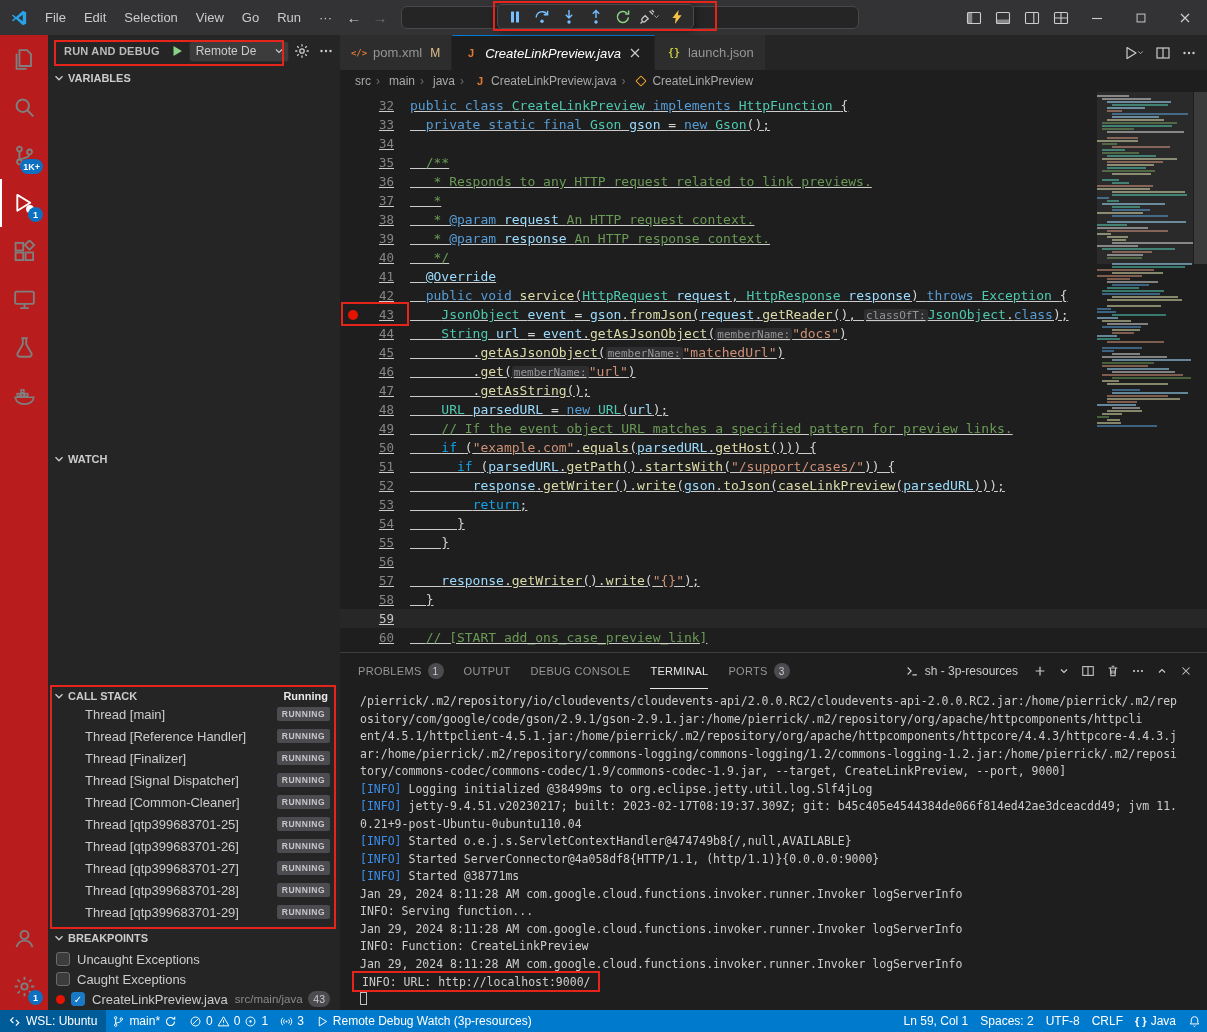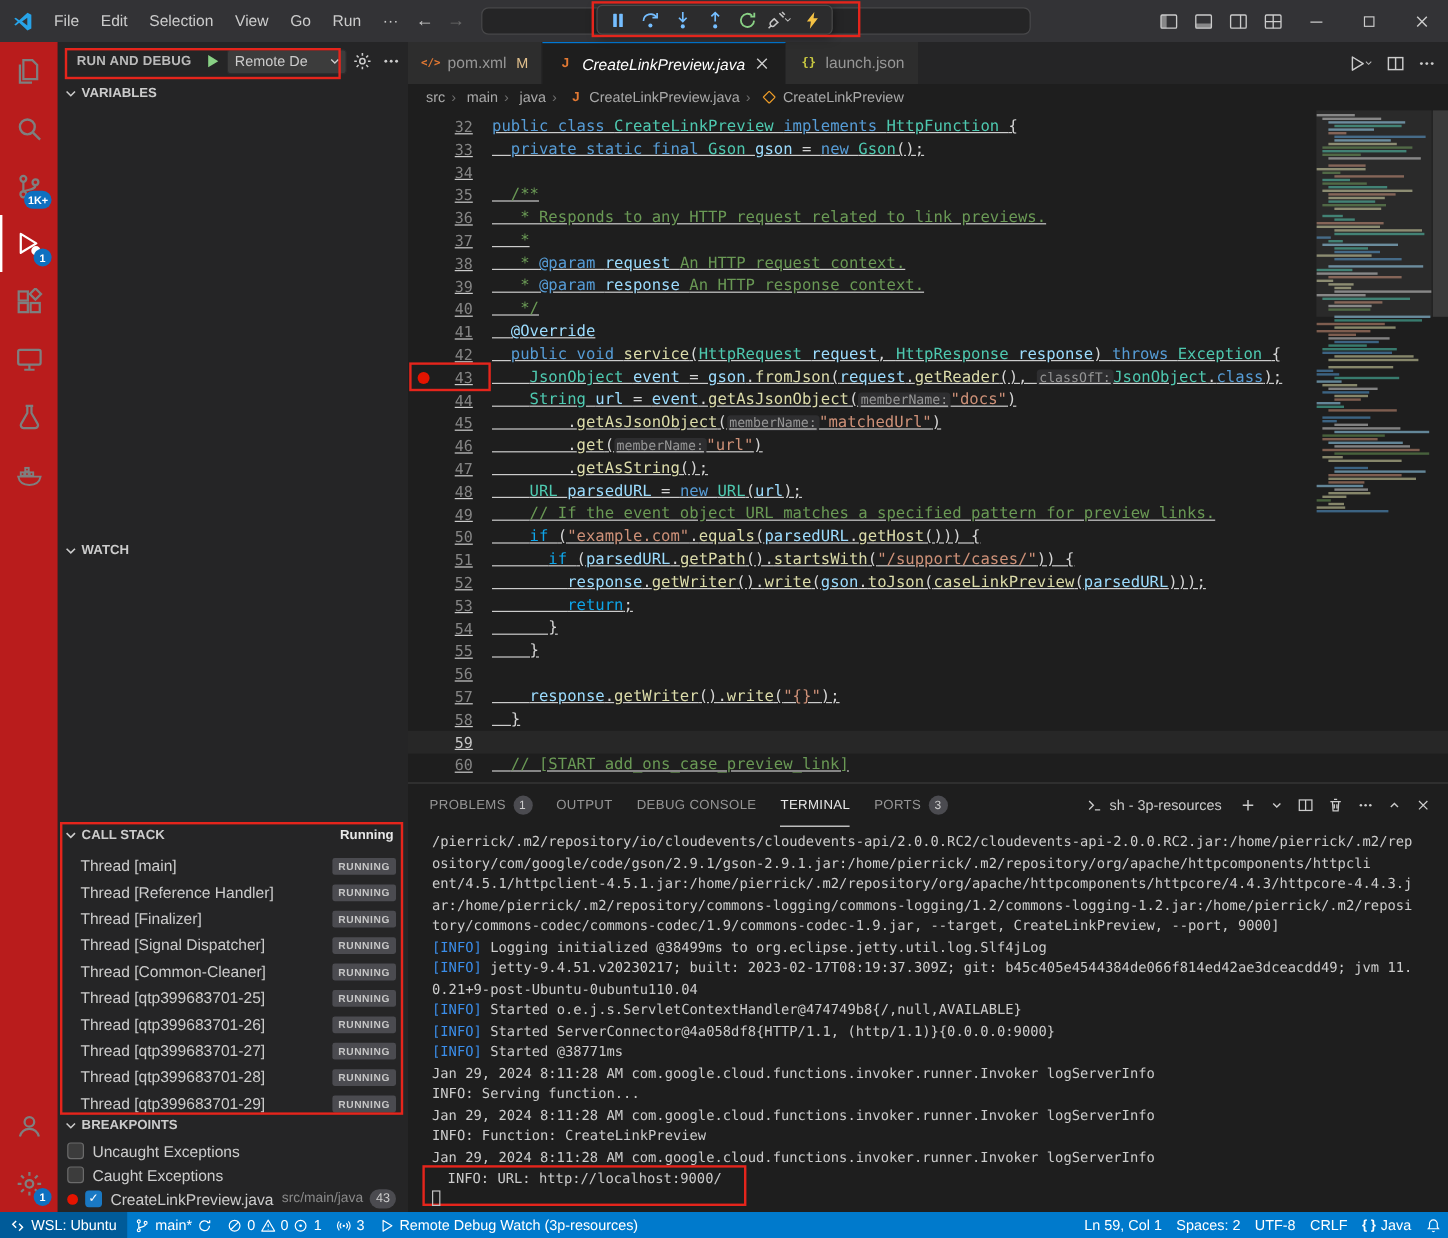--- a/index.html
+++ b/index.html
@@ -46,21 +46,21 @@
   .start-btn{color:#89d185;margin-left:10px;width:14px;height:14px;}
   .cfg{display:flex;align-items:center;margin-left:5px;width:100px;height:21px;background:#3c3c3c;
       border:1px solid #2b2b2c;border-radius:3px;padding:0 3px 0 6px;font-size:12px;color:#cccccc;}
   .cfg-label{flex:1;overflow:hidden;white-space:nowrap;}
   .sb-tool{width:22px;height:22px;display:flex;align-items:center;justify-content:center;color:#cccccc;margin-left:2px;}
   .sect-hdr{position:absolute;left:0;right:0;height:22px;display:flex;align-items:center;padding-left:4px;
       font-size:11px;font-weight:700;color:#cccccc;}
   .sect-hdr .ic{width:14px;height:14px;margin-right:2px;color:#cccccc;}
   .running-lbl{margin-left:auto;margin-right:12px;font-weight:600;font-size:11px;color:#e8e8e8;}
   .threads{position:absolute;left:0;right:0;}
-  .thread-row{height:22px;display:flex;align-items:flex-end;padding:0 10px 0 19px;font-size:13px;color:#cccccc;white-space:nowrap;}
+  .thread-row{height:22px;display:flex;align-items:flex-start;padding:0 10px 0 37px;font-size:13px;color:#cccccc;white-space:nowrap;}
   .badge-running{margin-left:auto;font-size:8.5px;font-weight:600;letter-spacing:.5px;color:#c8c8c8;background:#4b4b50;
       border-radius:2px;padding:2px 5px;}
   .bp-items{position:absolute;left:0;right:0;}
   .bp-row{height:20px;display:flex;align-items:center;padding:0 10px 0 8px;font-size:13px;color:#ccccc0;white-space:nowrap;}
   .checkbox{width:14px;height:14px;border:1px solid #6b6b6b;background:#3c3c3c;border-radius:3px;margin-right:7px;
       display:flex;align-items:center;justify-content:center;font-size:10px;color:#fff;flex:none;}
   .checkbox.checked{background:#1a79c4;border-color:#1a79c4;}
   .bp-dot{width:9px;height:9px;border-radius:50%;background:#e51400;margin-right:6px;flex:none;}
   .bp-label{color:#cccccc;}
   .bp-detail{color:#8a8a8a;font-size:11.5px;margin-left:7px;}
@@ -105,22 +105,22 @@
   .ptab{font-size:11px;letter-spacing:.3px;color:#969696;margin-right:20px;height:35px;display:flex;align-items:center;gap:6px;}
   .ptab.active{color:#e7e7e7;border-bottom:1px solid #e7e7e7;}
   .pbadge{background:#4b4b50;border-radius:9px;min-width:16px;height:16px;font-size:10px;color:#cccccc;
       display:flex;align-items:center;justify-content:center;padding:0 4px;}
   .panel-actions{margin-left:auto;display:flex;align-items:center;gap:11px;padding-right:14px;color:#cccccc;}
   .session{display:flex;align-items:center;gap:6px;font-size:12px;color:#cccccc;margin-right:4px;}
   .terminal{position:absolute;top:36px;left:0;right:0;bottom:0;padding:4px 0 0 20px;overflow:hidden;
       font-family:"DejaVu Sans Mono","Liberation Mono",monospace;font-size:11.5px;line-height:17.5px;color:#cccccc;white-space:pre;}
   .t-line{height:17.5px;position:relative;}
   .t-info{color:#3b8eea;}
-  .ann-url{position:relative;display:inline-block;border:2px solid #e5251c;padding:0 19px;margin-left:-8px;top:-2px;
-      height:34px;line-height:19px;}
+  .ann-url{position:relative;display:inline-block;border:2px solid #e5251c;padding:0 8px;margin-left:-8px;top:-2px;
+      height:21px;line-height:19px;}
   .cursor{display:inline-block;width:7px;height:13px;border:1px solid #c2c2c2;vertical-align:middle;margin-top:-2px;}
 
   
   .statusbar{position:absolute;left:0;bottom:0;right:0;height:22px;background:#007acc;color:#ffffff;
       display:flex;align-items:center;font-size:12px;z-index:25;}
   .sb-item{display:flex;align-items:center;gap:4px;padding:0 6px;height:22px;white-space:nowrap;}
   .sb-item .ic{color:#ffffff;}
   .remote{background:rgba(0,0,0,.25);padding:0 9px;}
   .sb-spacer{flex:1;}
   .lang-glyph{font-weight:700;font-size:11px;}

